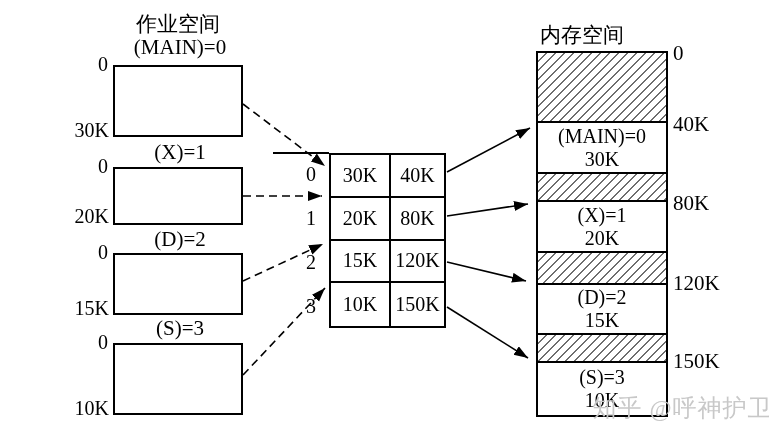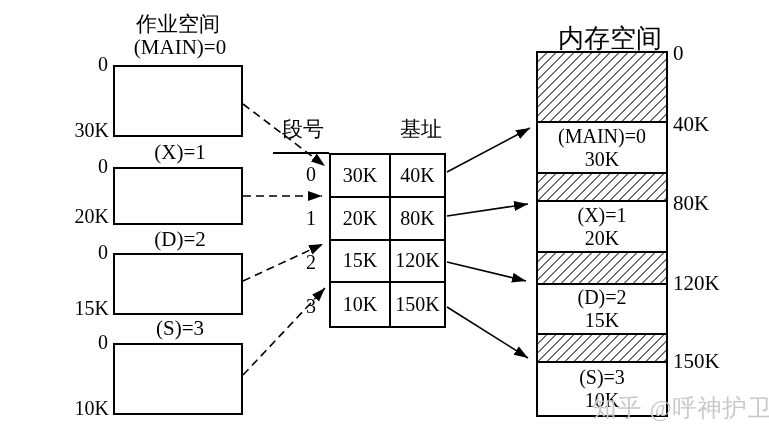--- a/index.html
+++ b/index.html
@@ -22,21 +22,21 @@
   .tbl-hdr{top:115px;width:62px;font-size:21px;text-align:center;}
   .seg-table{left:313px;top:153px;width:117px;height:175px;border:2px solid #000;
     display:grid;grid-template-columns:60px 1fr;grid-template-rows:repeat(4,1fr);
     box-sizing:border-box;background:#fff;}
   .tcell{border-right:2px solid #000;border-bottom:2px solid #000;
     display:flex;align-items:center;justify-content:center;font-size:20px;}
   .tcell.last-col{border-right:none;}
   .tcell.last-row{border-bottom:none;}
   .segnum{left:279px;width:32px;font-size:20px;line-height:22px;text-align:center;}
   
-  .mem-title{left:536px;top:21px;width:116px;font-size:26px;}
+  .mem-title{left:508px;top:21px;width:116px;font-size:21px;}
   .mem-col{left:520px;top:51px;width:132px;height:366px;border:2px solid #000;
     box-sizing:border-box;display:flex;flex-direction:column;background:#fff;}
   .mregion{box-sizing:border-box;border-bottom:2px solid #000;}
   .mregion:last-child{border-bottom:none;}
   .hatched{background:repeating-linear-gradient(135deg,#ffffff 0px,#ffffff 5px,#6e6e6e 5px,#6e6e6e 6.4px);}
   .mseg{display:flex;flex-direction:column;align-items:center;justify-content:center;
     font-size:20px;line-height:23px;background:#fff;}
   .addr-lbl{left:657px;width:70px;font-size:21px;line-height:22px;}
   
   .overlay{left:0;top:0;width:769px;height:442px;pointer-events:none;}
@@ -63,22 +63,20 @@
   <div class="abs seg-name" style="top:227px;">(D)=2</div>
   <div class="abs job-box" style="top:253px;height:58px;"></div>
   <div class="abs zero-lbl" style="top:241px;">0</div>
   <div class="abs size-lbl" style="top:297px;">15K</div>
 
   <div class="abs seg-name" style="top:316px;">(S)=3</div>
   <div class="abs job-box" style="top:343px;height:68px;"></div>
   <div class="abs zero-lbl" style="top:331px;">0</div>
   <div class="abs size-lbl" style="top:397px;">10K</div>
 
-  <div class="abs tbl-hdr" style="left:256px;">段号</div>
-  <div class="abs tbl-hdr" style="left:374px;">基址</div>
 
   <div class="abs segnum" style="top:163px;">0</div>
   <div class="abs segnum" style="top:207px;">1</div>
   <div class="abs segnum" style="top:251px;">2</div>
   <div class="abs segnum" style="top:295px;">3</div>
 
   <div class="abs seg-table">
     <div class="tcell">30K</div>
     <div class="tcell last-col">40K</div>
     <div class="tcell">20K</div>

